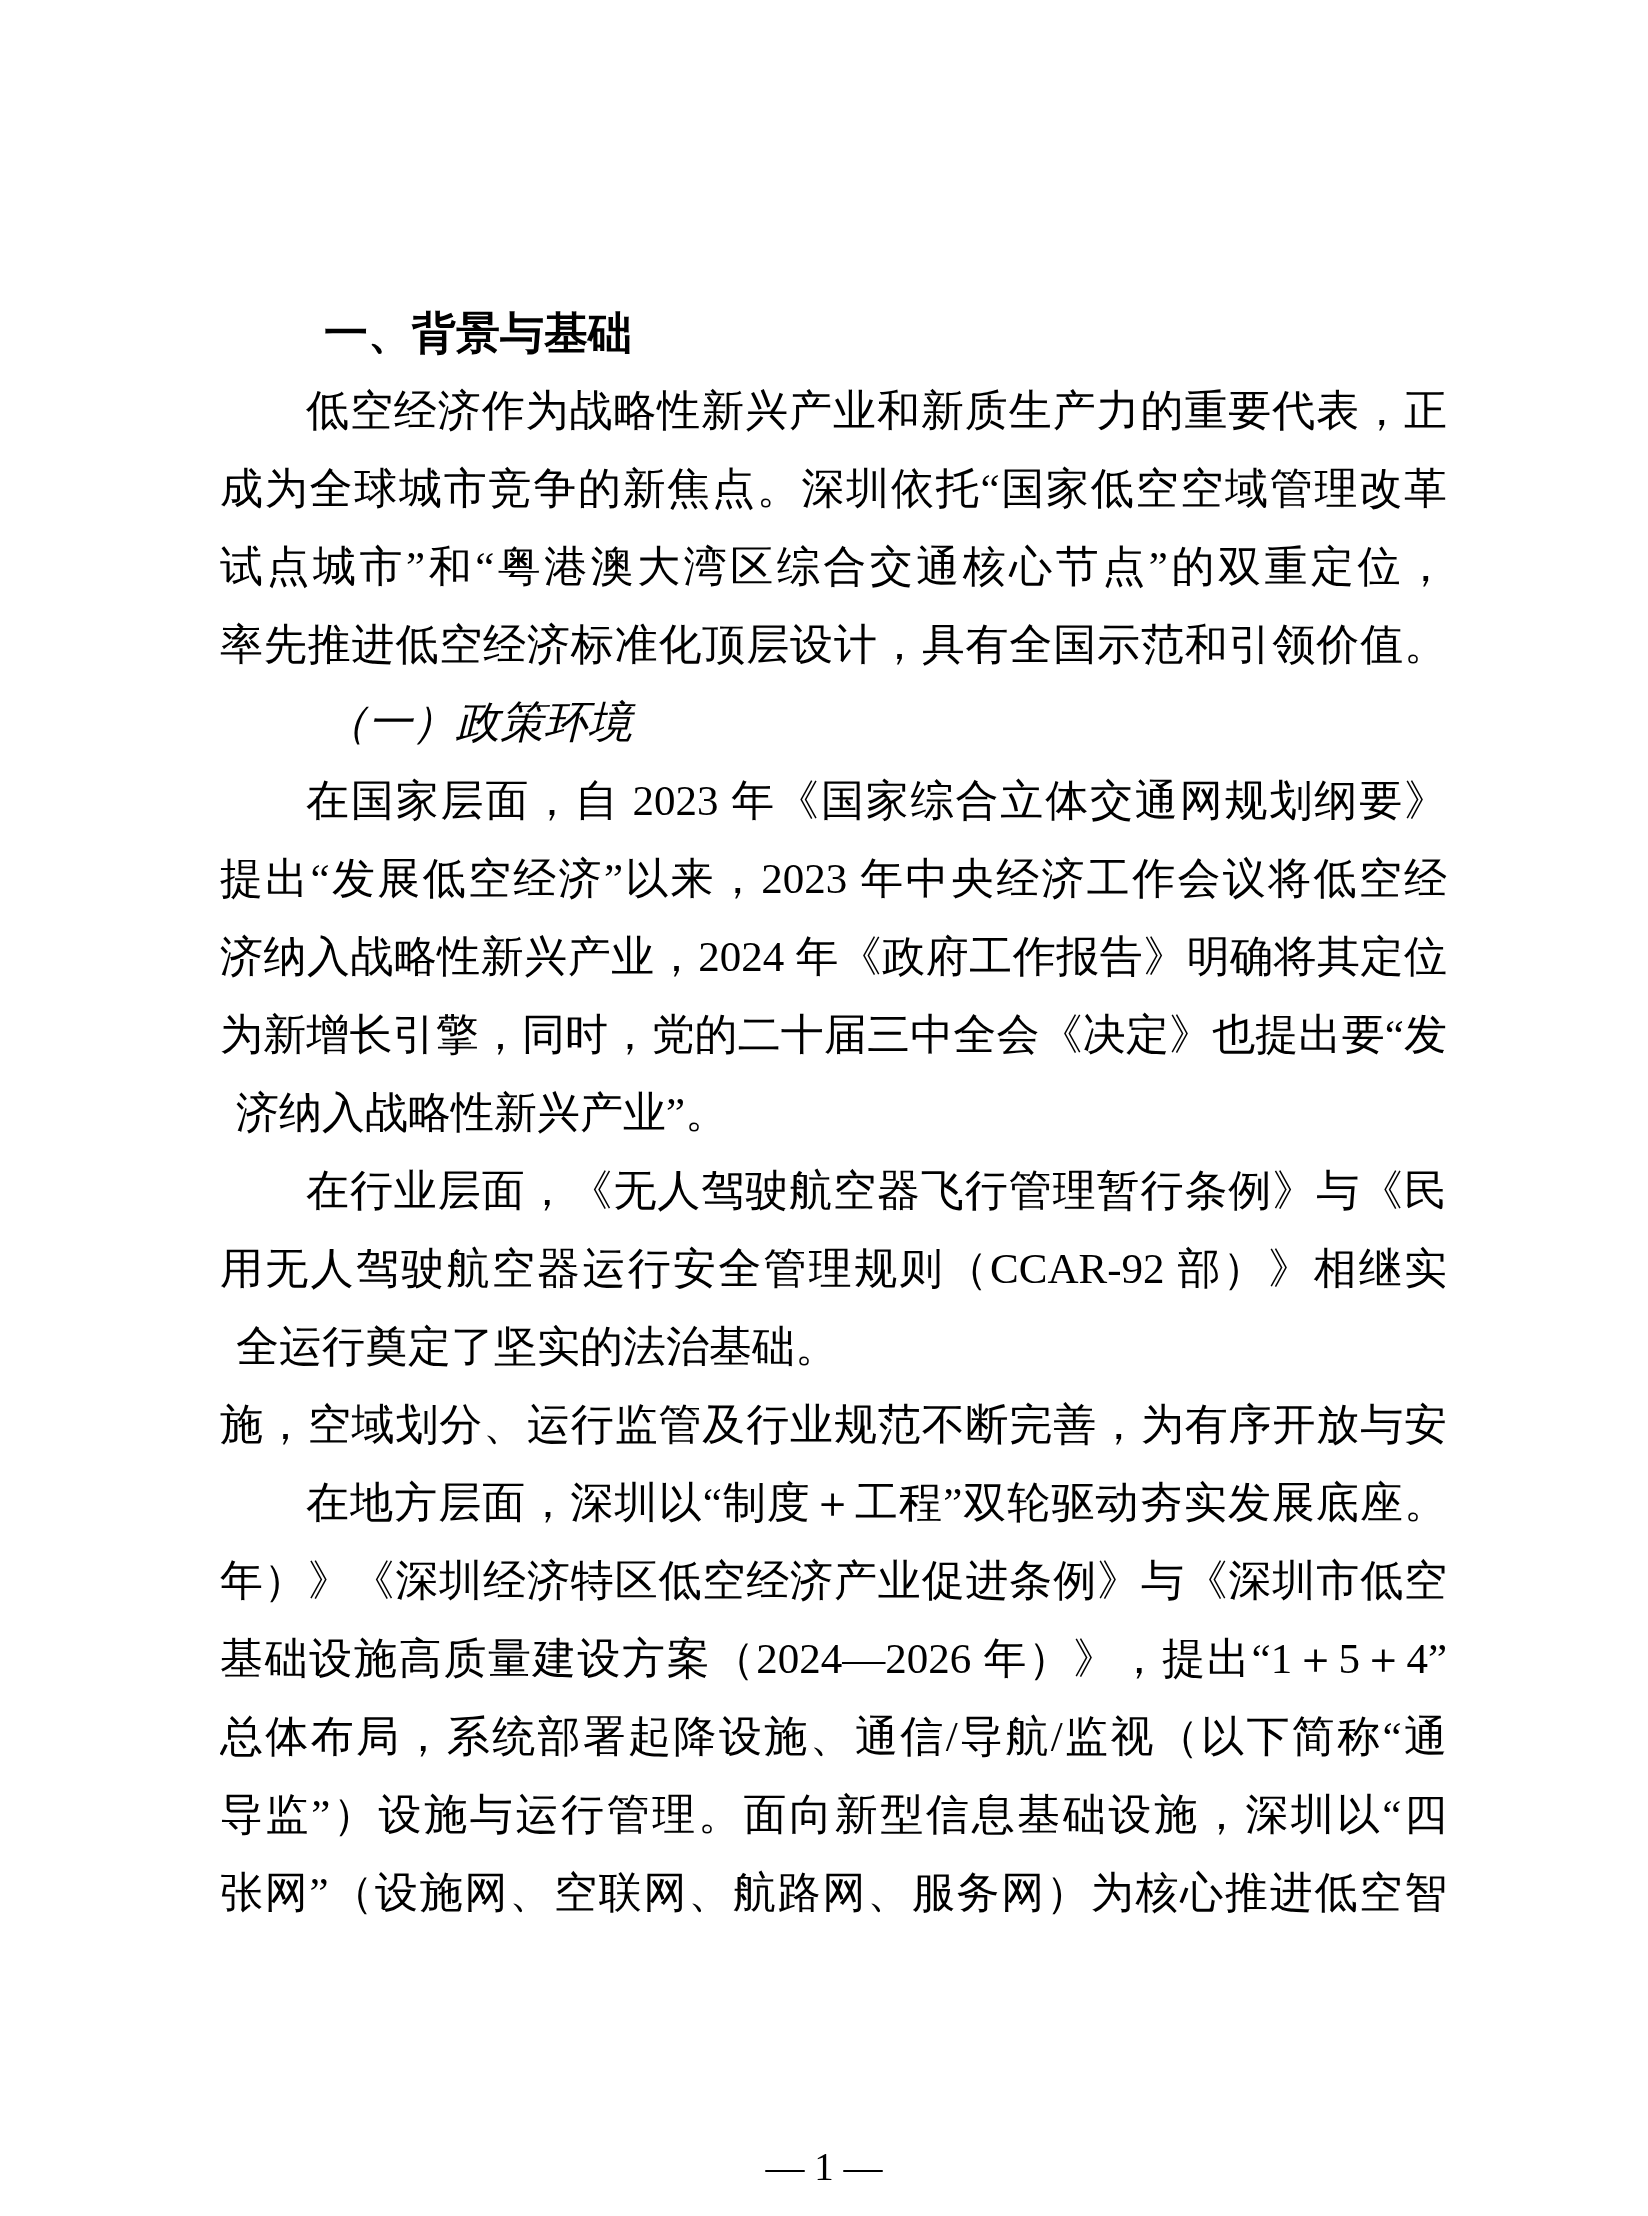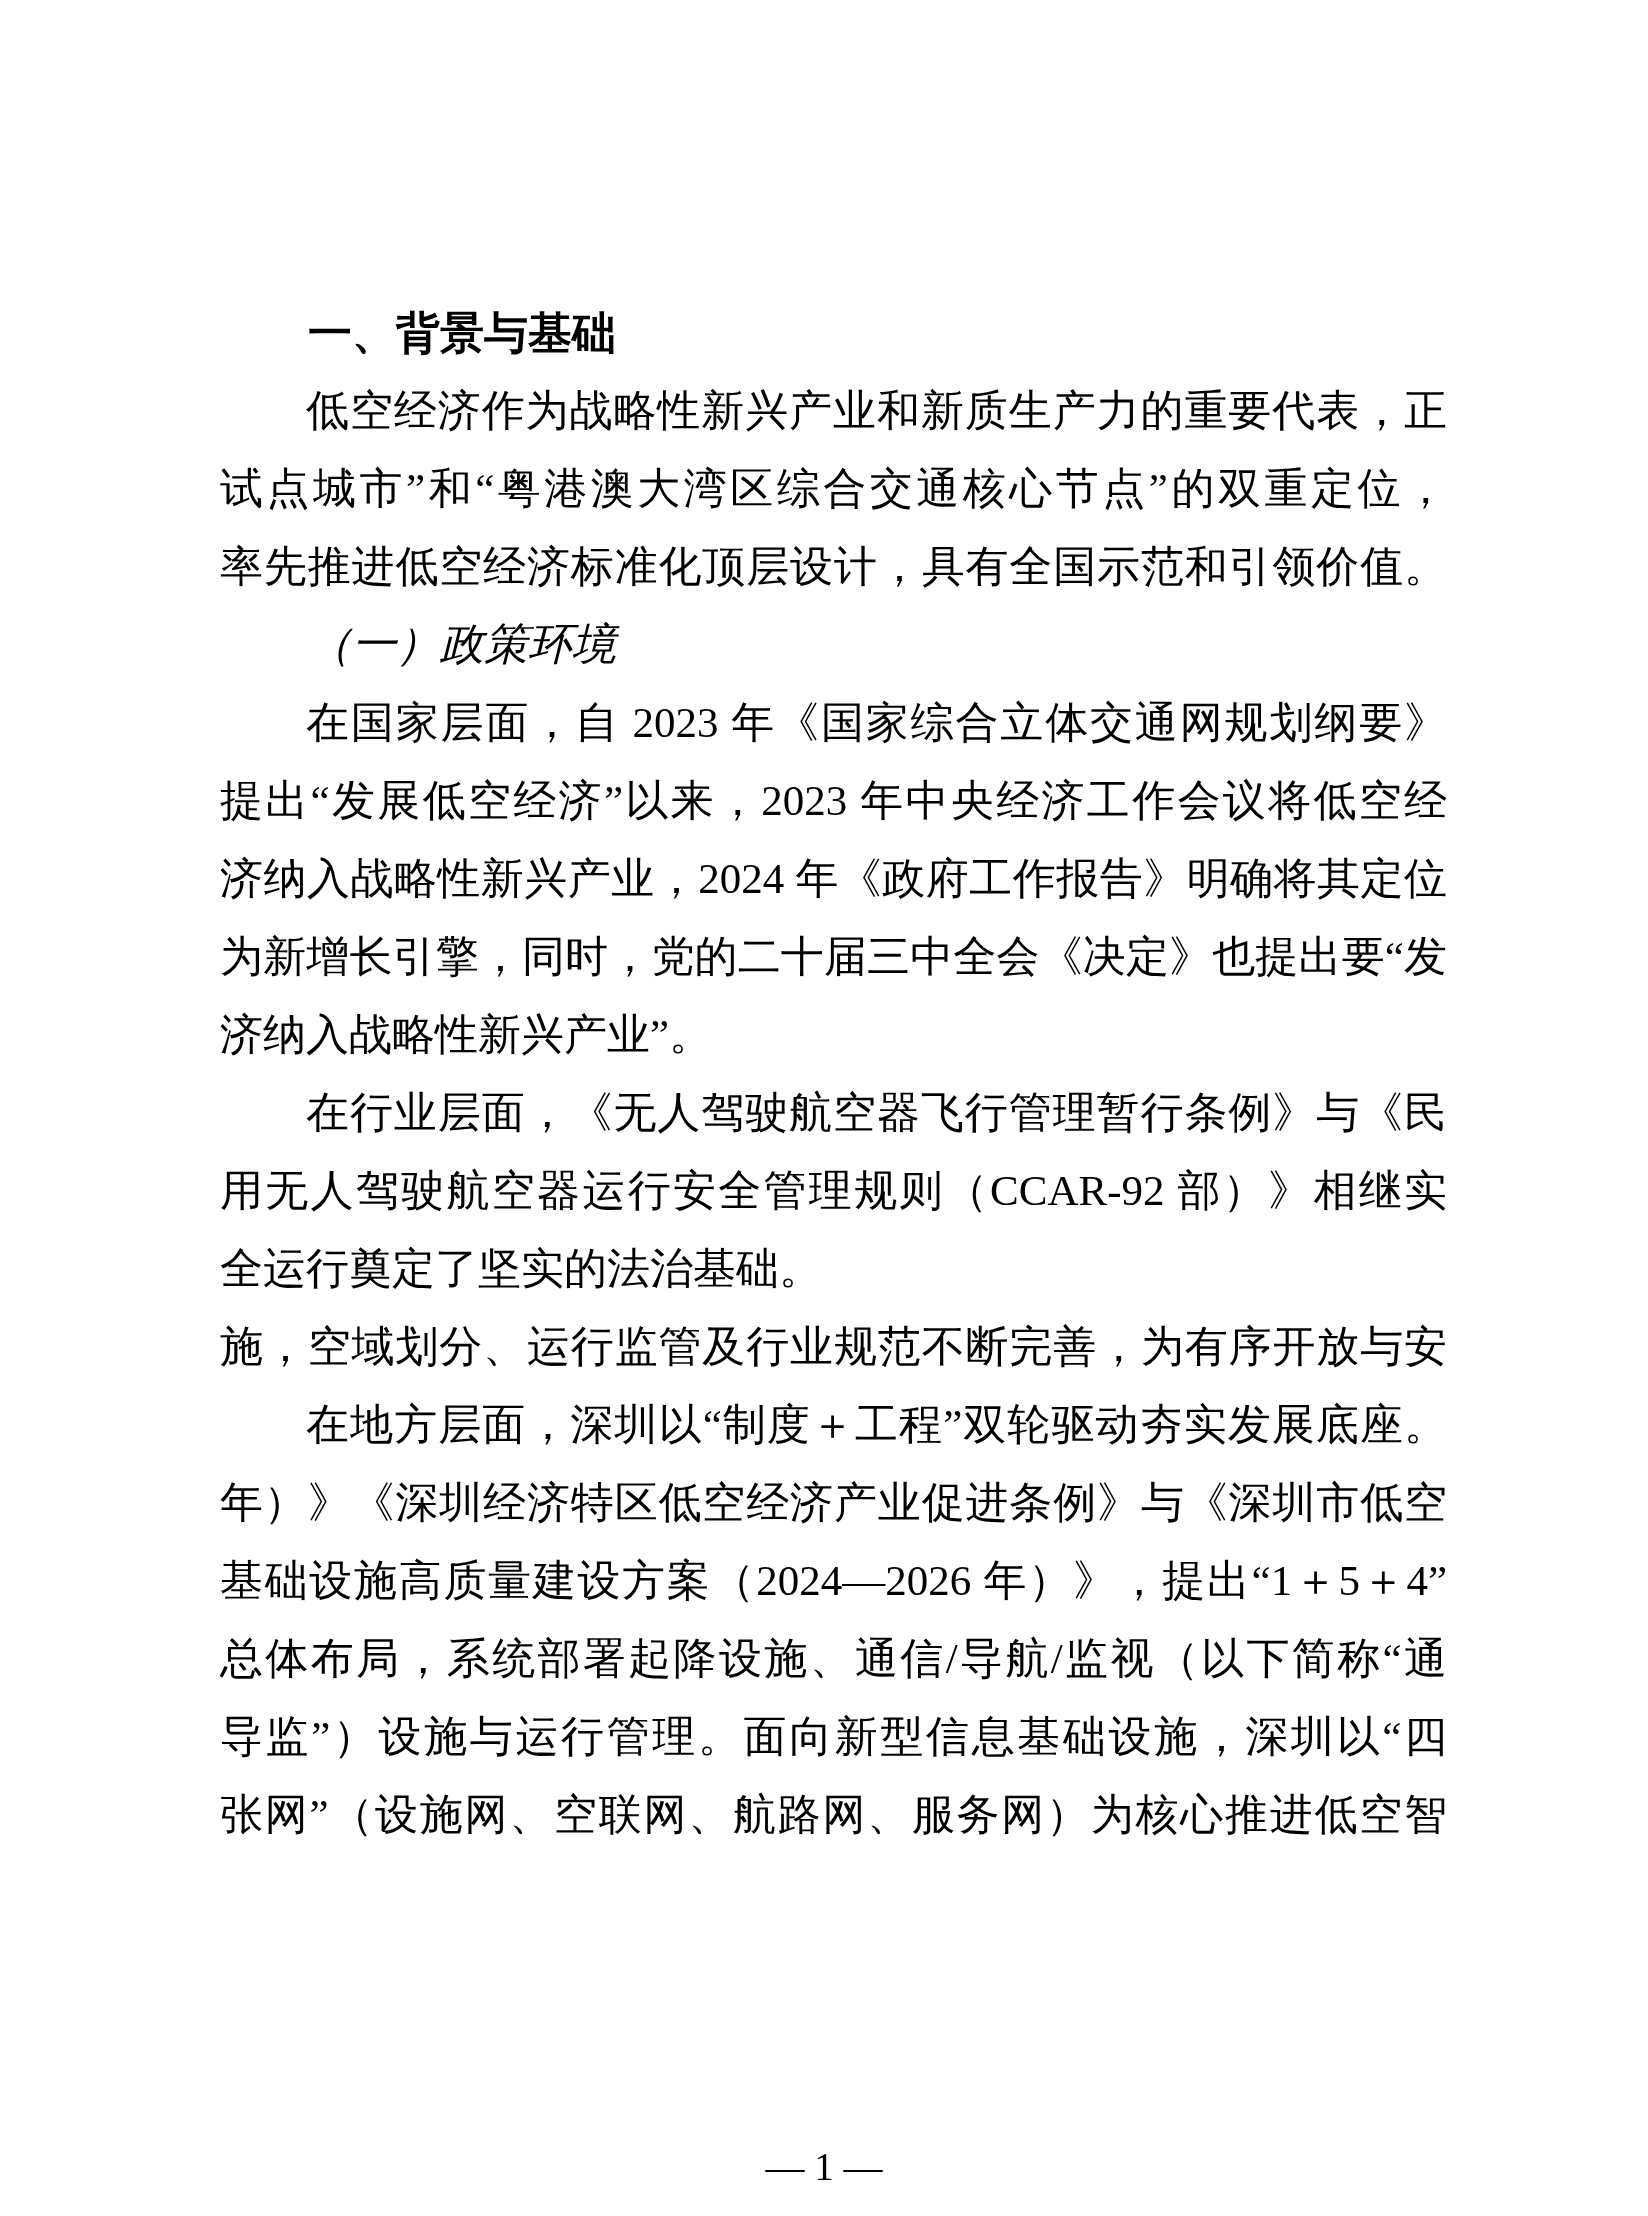--- a/index.html
+++ b/index.html
@@ -34,21 +34,21 @@
     color: var(--ink);
   }
   
   .j {
     text-align: justify;
     text-align-last: justify;
     text-justify: inter-character;
     font-family: Liberation Serif, serif;
   }
   
-  .l { text-align: left; }
+  .l { text-align: left; margin-left: 16px; }
   
   .indent { text-indent: 2em; }
   
   .h1 {
     font-family: "Liberation Sans", "DejaVu Sans", sans-serif;
     font-weight: 700;
     font-size: 44px;
   }
   
   .h2 {
@@ -69,20 +69,21 @@
     font-family: "Liberation Serif", "DejaVu Serif", serif;
   }
 </style>
 </head>
 <body>
 
 <div class="page">
   <div class="content">
     <div class="line h1 indent l">一、背景与基础</div>
     <div class="line indent j">低空经济作为战略性新兴产业和新质生产力的重要代表，正</div>
+    <div class="line j">成为全球城市竞争的新焦点。深圳依托“国家低空空域管理改革</div>
     <div class="line j">试点城市”和“粤港澳大湾区综合交通核心节点”的双重定位，</div>
     <div class="line j">率先推进低空经济标准化顶层设计，具有全国示范和引领价值。</div>
     <div class="line h2 indent l">（一）政策环境</div>
     <div class="line indent j">在国家层面，自 2023 年《国家综合立体交通网规划纲要》</div>
     <div class="line j">提出“发展低空经济”以来，2023 年中央经济工作会议将低空经</div>
     <div class="line j">济纳入战略性新兴产业，2024 年《政府工作报告》明确将其定位</div>
     <div class="line j">为新增长引擎，同时，党的二十届三中全会《决定》也提出要“发</div>
     <div class="line l">济纳入战略性新兴产业”。</div>
     <div class="line indent j">在行业层面，《无人驾驶航空器飞行管理暂行条例》与《民</div>
     <div class="line j">用无人驾驶航空器运行安全管理规则（CCAR-92 部）》相继实</div>

